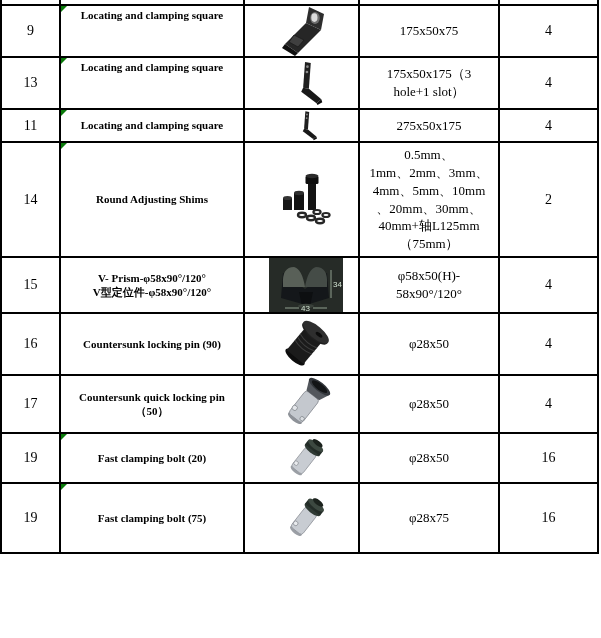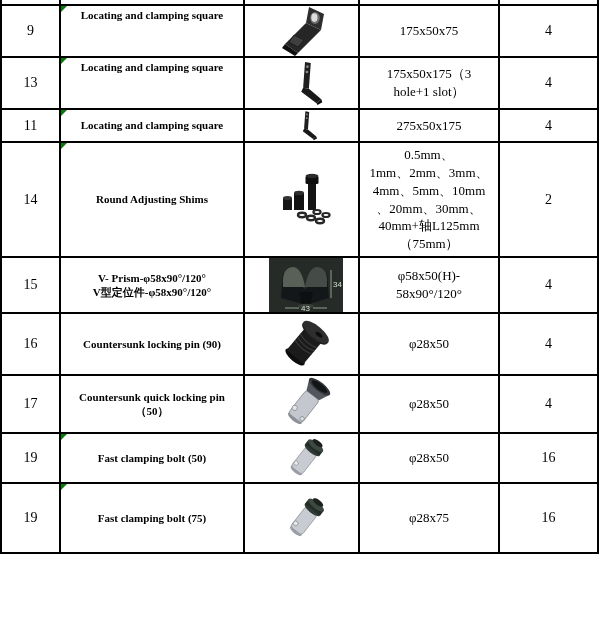--- a/index.html
+++ b/index.html
@@ -180,21 +180,21 @@
           <ellipse cx="29" cy="6" rx="9.5" ry="3.2" fill="#131517"></ellipse>
         </g>
       </svg>
     </td>
     <td class="spec">φ28x50</td>
     <td class="qty">4</td>
   </tr>
 
   <tr style="height:50px">
     <td class="no">19</td>
-    <td class="name"><span class="marker"></span><span>Fast clamping bolt (50)</span></td>
+    <td class="name"><span class="marker"></span><span>Fast clamping bolt (20)</span></td>
     <td class="img">
       <svg width="56" height="48" viewBox="0 0 56 52">
         <g transform="rotate(38 28 26)">
           <ellipse cx="28" cy="43" rx="7.5" ry="3" fill="#9b9fa5"></ellipse>
           <rect x="20.5" y="16" width="15" height="27" rx="3" fill="#c8ccd2" stroke="#8f939a" stroke-width="0.8"></rect>
           <circle cx="23" cy="37" r="2.4" fill="#e9ebee" stroke="#82868c" stroke-width="0.7"></circle>
           <ellipse cx="28" cy="15" rx="10" ry="3.6" fill="#2f3a34"></ellipse>
           <rect x="18" y="9" width="20" height="6" fill="#232c27"></rect>
           <ellipse cx="28" cy="9" rx="10" ry="3.6" fill="#3c4840"></ellipse>
           <ellipse cx="28" cy="5.5" rx="6.5" ry="2.6" fill="#1b221d"></ellipse>

